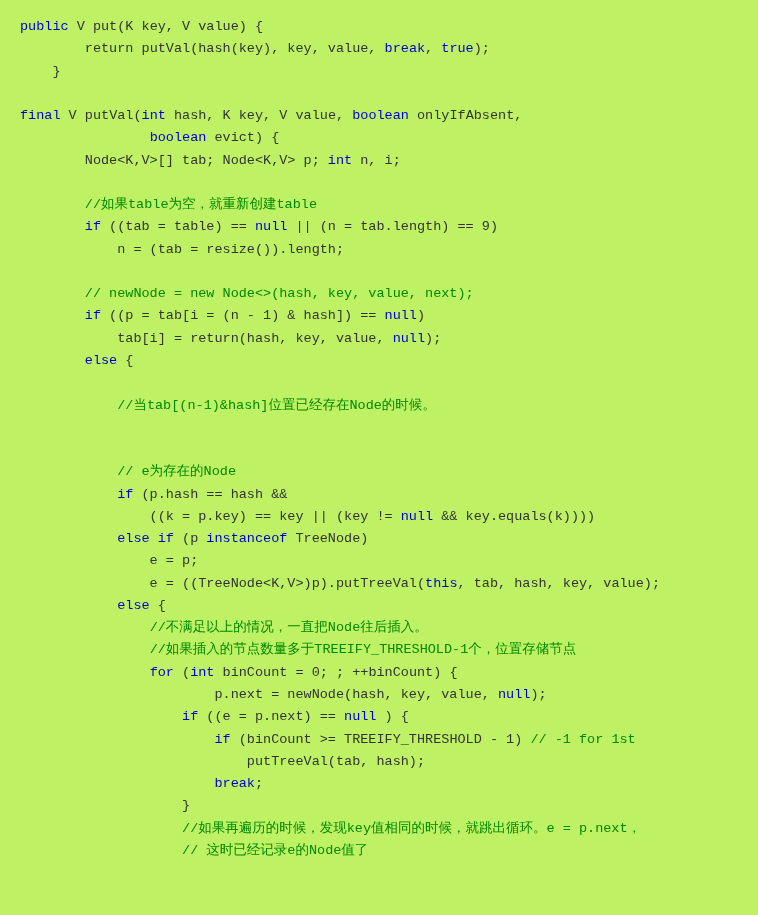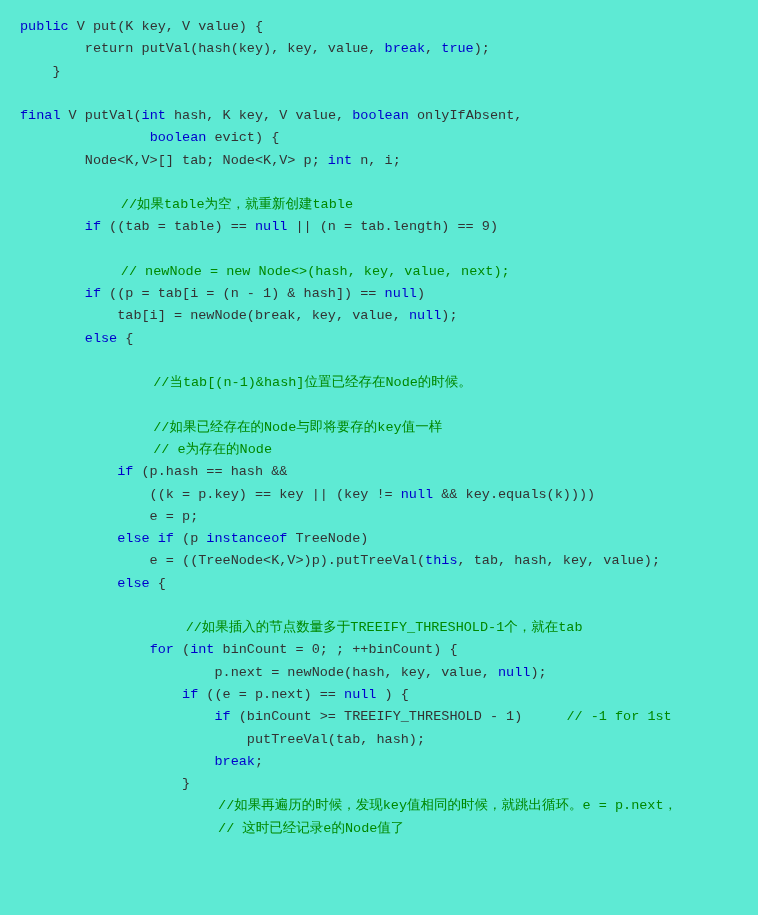--- a/index.html
+++ b/index.html
@@ -13,71 +13,72 @@
       font-family: 'Courier New', Courier, monospace;
       font-size: 13.5px;
       line-height: 1.6;
       color: #333;
       width: 758px;
       min-height: 915px;
       overflow-x: hidden;
     }
 
     .code-container {
-      background-color: #5eead4;
+      background-color: #bef264;
       padding: 16px 20px;
       width: 100%;
       min-height: 915px;
     }
 
     .code-line {
       white-space: pre;
       display: block;
       font-family: 'Courier New', Courier, monospace;
       font-size: 13.5px;
       line-height: 1.65;
     }
 
     .kw { color: #0000cc; font-weight: normal; } 
-    .comment { color: #008800; margin-left: 36px; } 
+    .comment { color: #008800; } 
     .plain { color: #333333; }
   </style>
 </head>
 <body>
 
 <div class="code-container">
   <div id="code-block">
       <div class="code-line"><span class="kw">public</span><span class="plain"> V </span><span class="plain">put</span><span class="plain">(K key, V value) {</span></div>
       <div class="code-line"><span class="plain">        return </span><span class="plain">putVal</span><span class="plain">(hash(key), key, value, </span><span class="kw">break</span><span class="plain">, </span><span class="kw">true</span><span class="plain">);</span></div>
       <div class="code-line"><span class="plain">    }</span></div>
       <div class="code-line">&nbsp;</div>
       <div class="code-line"><span class="kw">final</span><span class="plain"> V </span><span class="plain">putVal</span><span class="plain">(</span><span class="kw">int</span><span class="plain"> hash, K key, V value, </span><span class="kw">boolean</span><span class="plain"> onlyIfAbsent,</span></div>
       <div class="code-line"><span class="plain">                </span><span class="kw">boolean</span><span class="plain"> evict) {</span></div>
       <div class="code-line"><span class="plain">        Node&lt;K,V&gt;[] tab; Node&lt;K,V&gt; p; </span><span class="kw">int</span><span class="plain"> n, i;</span></div>
       <div class="code-line">&nbsp;</div>
       <div class="code-line"><span class="plain">        </span><span class="comment">//如果table为空，就重新创建table</span></div>
       <div class="code-line"><span class="plain">        </span><span class="kw">if</span><span class="plain"> ((tab = table) == </span><span class="kw">null</span><span class="plain"> || (n = tab.length) == 9)</span></div>
+      <div class="code-line"><span class="plain">            n = (tab = resize()).length;</span></div>
       <div class="code-line"><span class="plain">        </span></div>
       <div class="code-line"><span class="plain">        </span><span class="comment">// newNode = new Node&lt;&gt;(hash, key, value, next);</span></div>
       <div class="code-line"><span class="plain">        </span><span class="kw">if</span><span class="plain"> ((p = tab[i = (n - 1) &amp; hash]) == </span><span class="kw">null</span><span class="plain">)</span></div>
-      <div class="code-line"><span class="plain">            tab[i] = newNode(break, key, value, </span><span class="kw">null</span><span class="plain">);</span></div>
+      <div class="code-line"><span class="plain">            tab[i] = return(hash, key, value, </span><span class="kw">null</span><span class="plain">);</span></div>
       <div class="code-line"><span class="plain">        </span><span class="kw">else</span><span class="plain"> {</span></div>
       <div class="code-line">&nbsp;</div>
       <div class="code-line"><span class="plain">            </span><span class="comment">//当tab[(n-1)&amp;hash]位置已经存在Node的时候。</span></div>
       <div class="code-line">&nbsp;</div>
-      <div class="code-line"><span class="plain">            </span><span class="comment">//如果已经存在的Node与即将要存的key值一样</span></div>
+      <div class="code-line"><span class="plain">            </span></div>
       <div class="code-line"><span class="plain">            </span><span class="comment">// e为存在的Node</span></div>
       <div class="code-line"><span class="plain">            </span><span class="kw">if</span><span class="plain"> (p.hash == hash &amp;&amp;</span></div>
       <div class="code-line"><span class="plain">                ((k = p.key) == key || (key != </span><span class="kw">null</span><span class="plain"> &amp;&amp; key.equals(k))))</span></div>
+      <div class="code-line"><span class="plain">            </span><span class="kw">else if</span><span class="plain"> (p </span><span class="kw">instanceof</span><span class="plain"> TreeNode)</span></div>
       <div class="code-line"><span class="plain">                e = p;</span></div>
-      <div class="code-line"><span class="plain">            </span><span class="kw">else if</span><span class="plain"> (p </span><span class="kw">instanceof</span><span class="plain"> TreeNode)</span></div>
       <div class="code-line"><span class="plain">                e = ((TreeNode&lt;K,V&gt;)p).putTreeVal(</span><span class="kw">this</span><span class="plain">, tab, hash, key, value);</span></div>
       <div class="code-line"><span class="plain">            </span><span class="kw">else</span><span class="plain"> {</span></div>
-      <div class="code-line"><span class="plain">                </span></div>
-      <div class="code-line"><span class="plain">                </span><span class="comment">//如果插入的节点数量多于TREEIFY_THRESHOLD-1个，就在tab</span></div>
+      <div class="code-line"><span class="plain">                </span><span class="comment">//不满足以上的情况，一直把Node往后插入。</span></div>
+      <div class="code-line"><span class="plain">                </span><span class="comment">//如果插入的节点数量多于TREEIFY_THRESHOLD-1个，位置存储节点</span></div>
       <div class="code-line"><span class="plain">                </span><span class="kw">for</span><span class="plain"> (</span><span class="kw">int</span><span class="plain"> binCount = 0; ; ++binCount) {</span></div>
       <div class="code-line"><span class="plain">                        p.next = newNode(hash, key, value, </span><span class="kw">null</span><span class="plain">);</span></div>
       <div class="code-line"><span class="plain">                    </span><span class="kw">if</span><span class="plain"> ((e = p.next) == </span><span class="kw">null</span><span class="plain"> ) {</span></div>
       <div class="code-line"><span class="plain">                        </span><span class="kw">if</span><span class="plain"> (binCount &gt;= TREEIFY_THRESHOLD - 1) </span><span class="comment">// -1 for 1st</span></div>
       <div class="code-line"><span class="plain">                            putTreeVal(tab, hash);</span></div>
       <div class="code-line"><span class="plain">                        </span><span class="kw">break</span><span class="plain">;</span></div>
       <div class="code-line"><span class="plain">                    }</span></div>
       <div class="code-line"><span class="plain">                    </span><span class="comment">//如果再遍历的时候，发现key值相同的时候，就跳出循环。e = p.next，</span></div>
       <div class="code-line"><span class="plain">                    </span><span class="comment">// 这时已经记录e的Node值了</span></div>
     </div>

